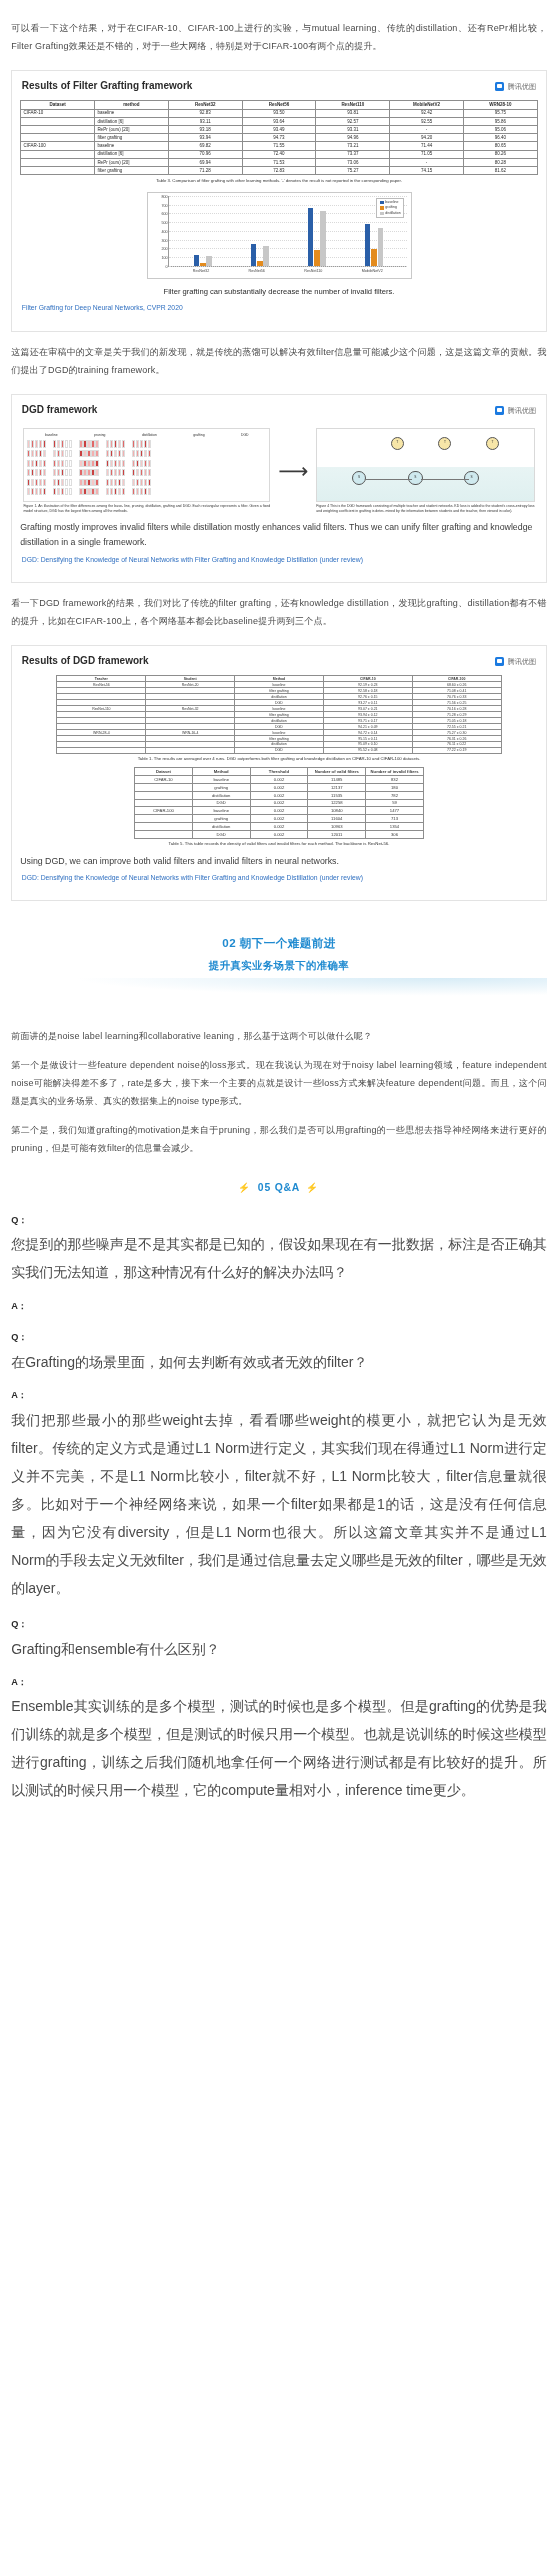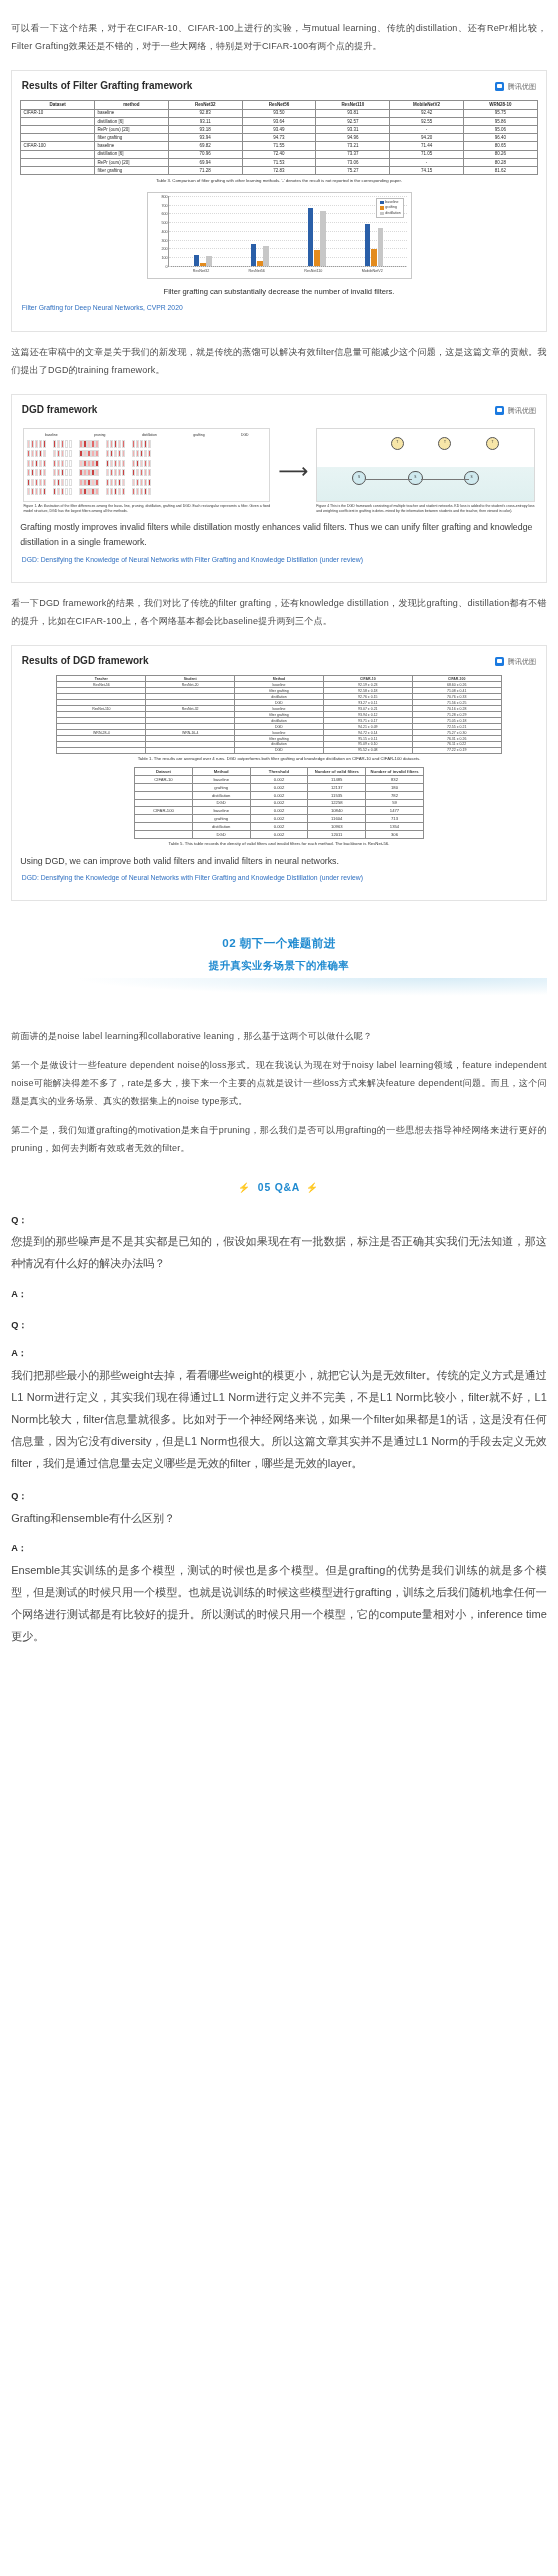--- a/index.html
+++ b/index.html
@@ -290,21 +290,21 @@
     font-size: 9.2px;
     margin: 14.5px 0 1.6px 0;
   }
   .a-label {
     font-weight: bold;
     color: #2b2b2b;
     font-size: 9.2px;
     margin: 11.2px 0 1.6px 0;
   }
   .q-text {
-    font-size: 11px;
+    font-size: 14px;
     color: #4a4a4a;
     line-height: 2.0;
     margin: 1.6px 0 0 0;
     text-align: justify;
   }
 </style>
 </head>
 <body>
 
 <div class="page">
@@ -934,33 +934,34 @@
   </div>
 
   <div class="sec-divider">
     <div class="sec-title1">02 朝下一个难题前进</div>
     <div class="sec-title2">提升真实业务场景下的准确率</div>
     <div class="wave"></div>
   </div>
 
   <p class="body-text">前面讲的是noise label learning和collaborative leaning，那么基于这两个可以做什么呢？</p>
   <p class="body-text">第一个是做设计一些feature dependent noise的loss形式。现在我说认为现在对于noisy label learning领域，feature independent noise可能解决得差不多了，rate是多大，接下来一个主要的点就是设计一些loss方式来解决feature dependent问题。而且，这个问题是真实的业务场景、真实的数据集上的noise type形式。</p>
-  <p class="body-text">第二个是，我们知道grafting的motivation是来自于pruning，那么我们是否可以用grafting的一些思想去指导神经网络来进行更好的pruning，如何去判断有效或者无效的filter。</p>
+  <p class="body-text">第二个是，我们知道grafting的motivation是来自于pruning，那么我们是否可以用grafting的一些思想去指导神经网络来进行更好的pruning，但是可能有效filter的信息量会减少。</p>
 
   <div class="qa-banner">
     <span class="sp">⚡</span><span>05 Q&amp;A</span><span class="sp">⚡</span>
   </div>
 
   <div>
     <div class="q-label">Q：</div>
     <div class="q-text">您提到的那些噪声是不是其实都是已知的，假设如果现在有一批数据，标注是否正确其实我们无法知道，那这种情况有什么好的解决办法吗？</div>
 
     <div class="a-label">A：</div>
 
     <div class="q-label">Q：</div>
+    <div class="q-text">在Grafting的场景里面，如何去判断有效或者无效的filter？</div>
 
     <div class="a-label">A：</div>
     <div class="q-text">我们把那些最小的那些weight去掉，看看哪些weight的模更小，就把它认为是无效filter。传统的定义方式是通过L1 Norm进行定义，其实我们现在得通过L1 Norm进行定义并不完美，不是L1 Norm比较小，filter就不好，L1 Norm比较大，filter信息量就很多。比如对于一个神经网络来说，如果一个filter如果都是1的话，这是没有任何信息量，因为它没有diversity，但是L1 Norm也很大。所以这篇文章其实并不是通过L1 Norm的手段去定义无效filter，我们是通过信息量去定义哪些是无效的filter，哪些是无效的layer。</div>
 
     <div class="q-label">Q：</div>
     <div class="q-text">Grafting和ensemble有什么区别？</div>
 
     <div class="a-label">A：</div>
     <div class="q-text">Ensemble其实训练的是多个模型，测试的时候也是多个模型。但是grafting的优势是我们训练的就是多个模型，但是测试的时候只用一个模型。也就是说训练的时候这些模型进行grafting，训练之后我们随机地拿任何一个网络进行测试都是有比较好的提升。所以测试的时候只用一个模型，它的compute量相对小，inference time更少。</div>
   </div>

